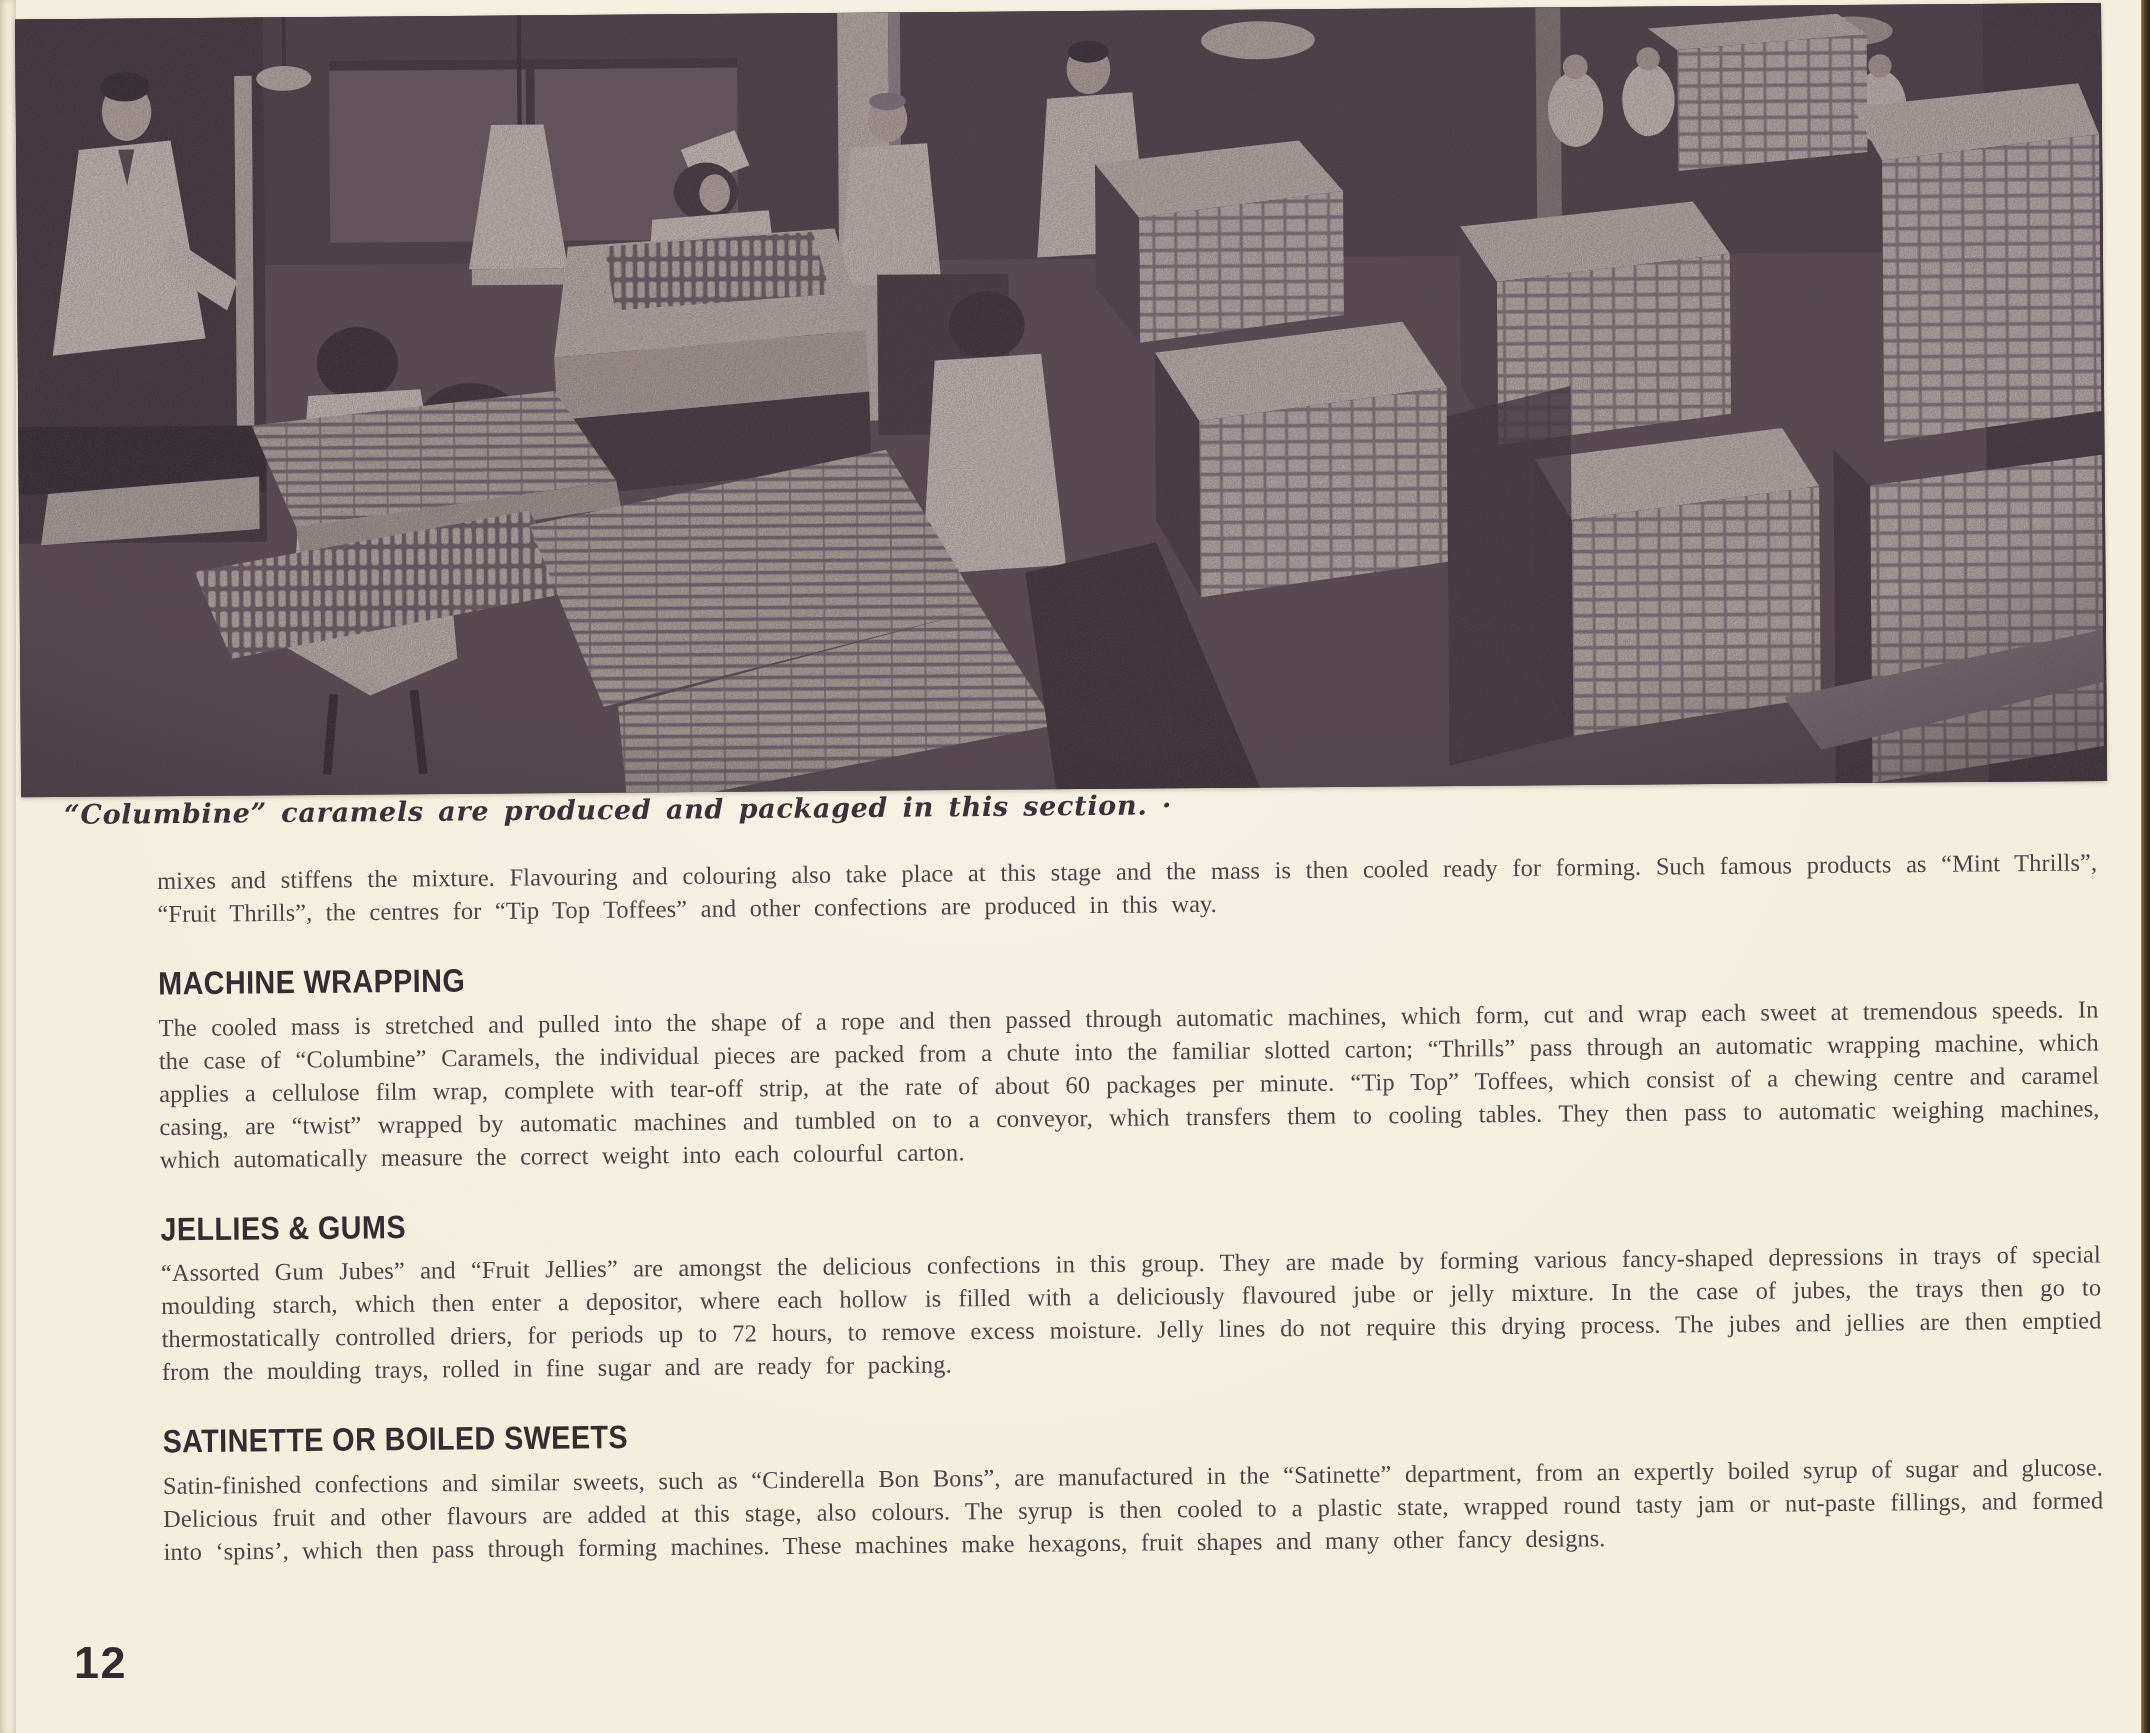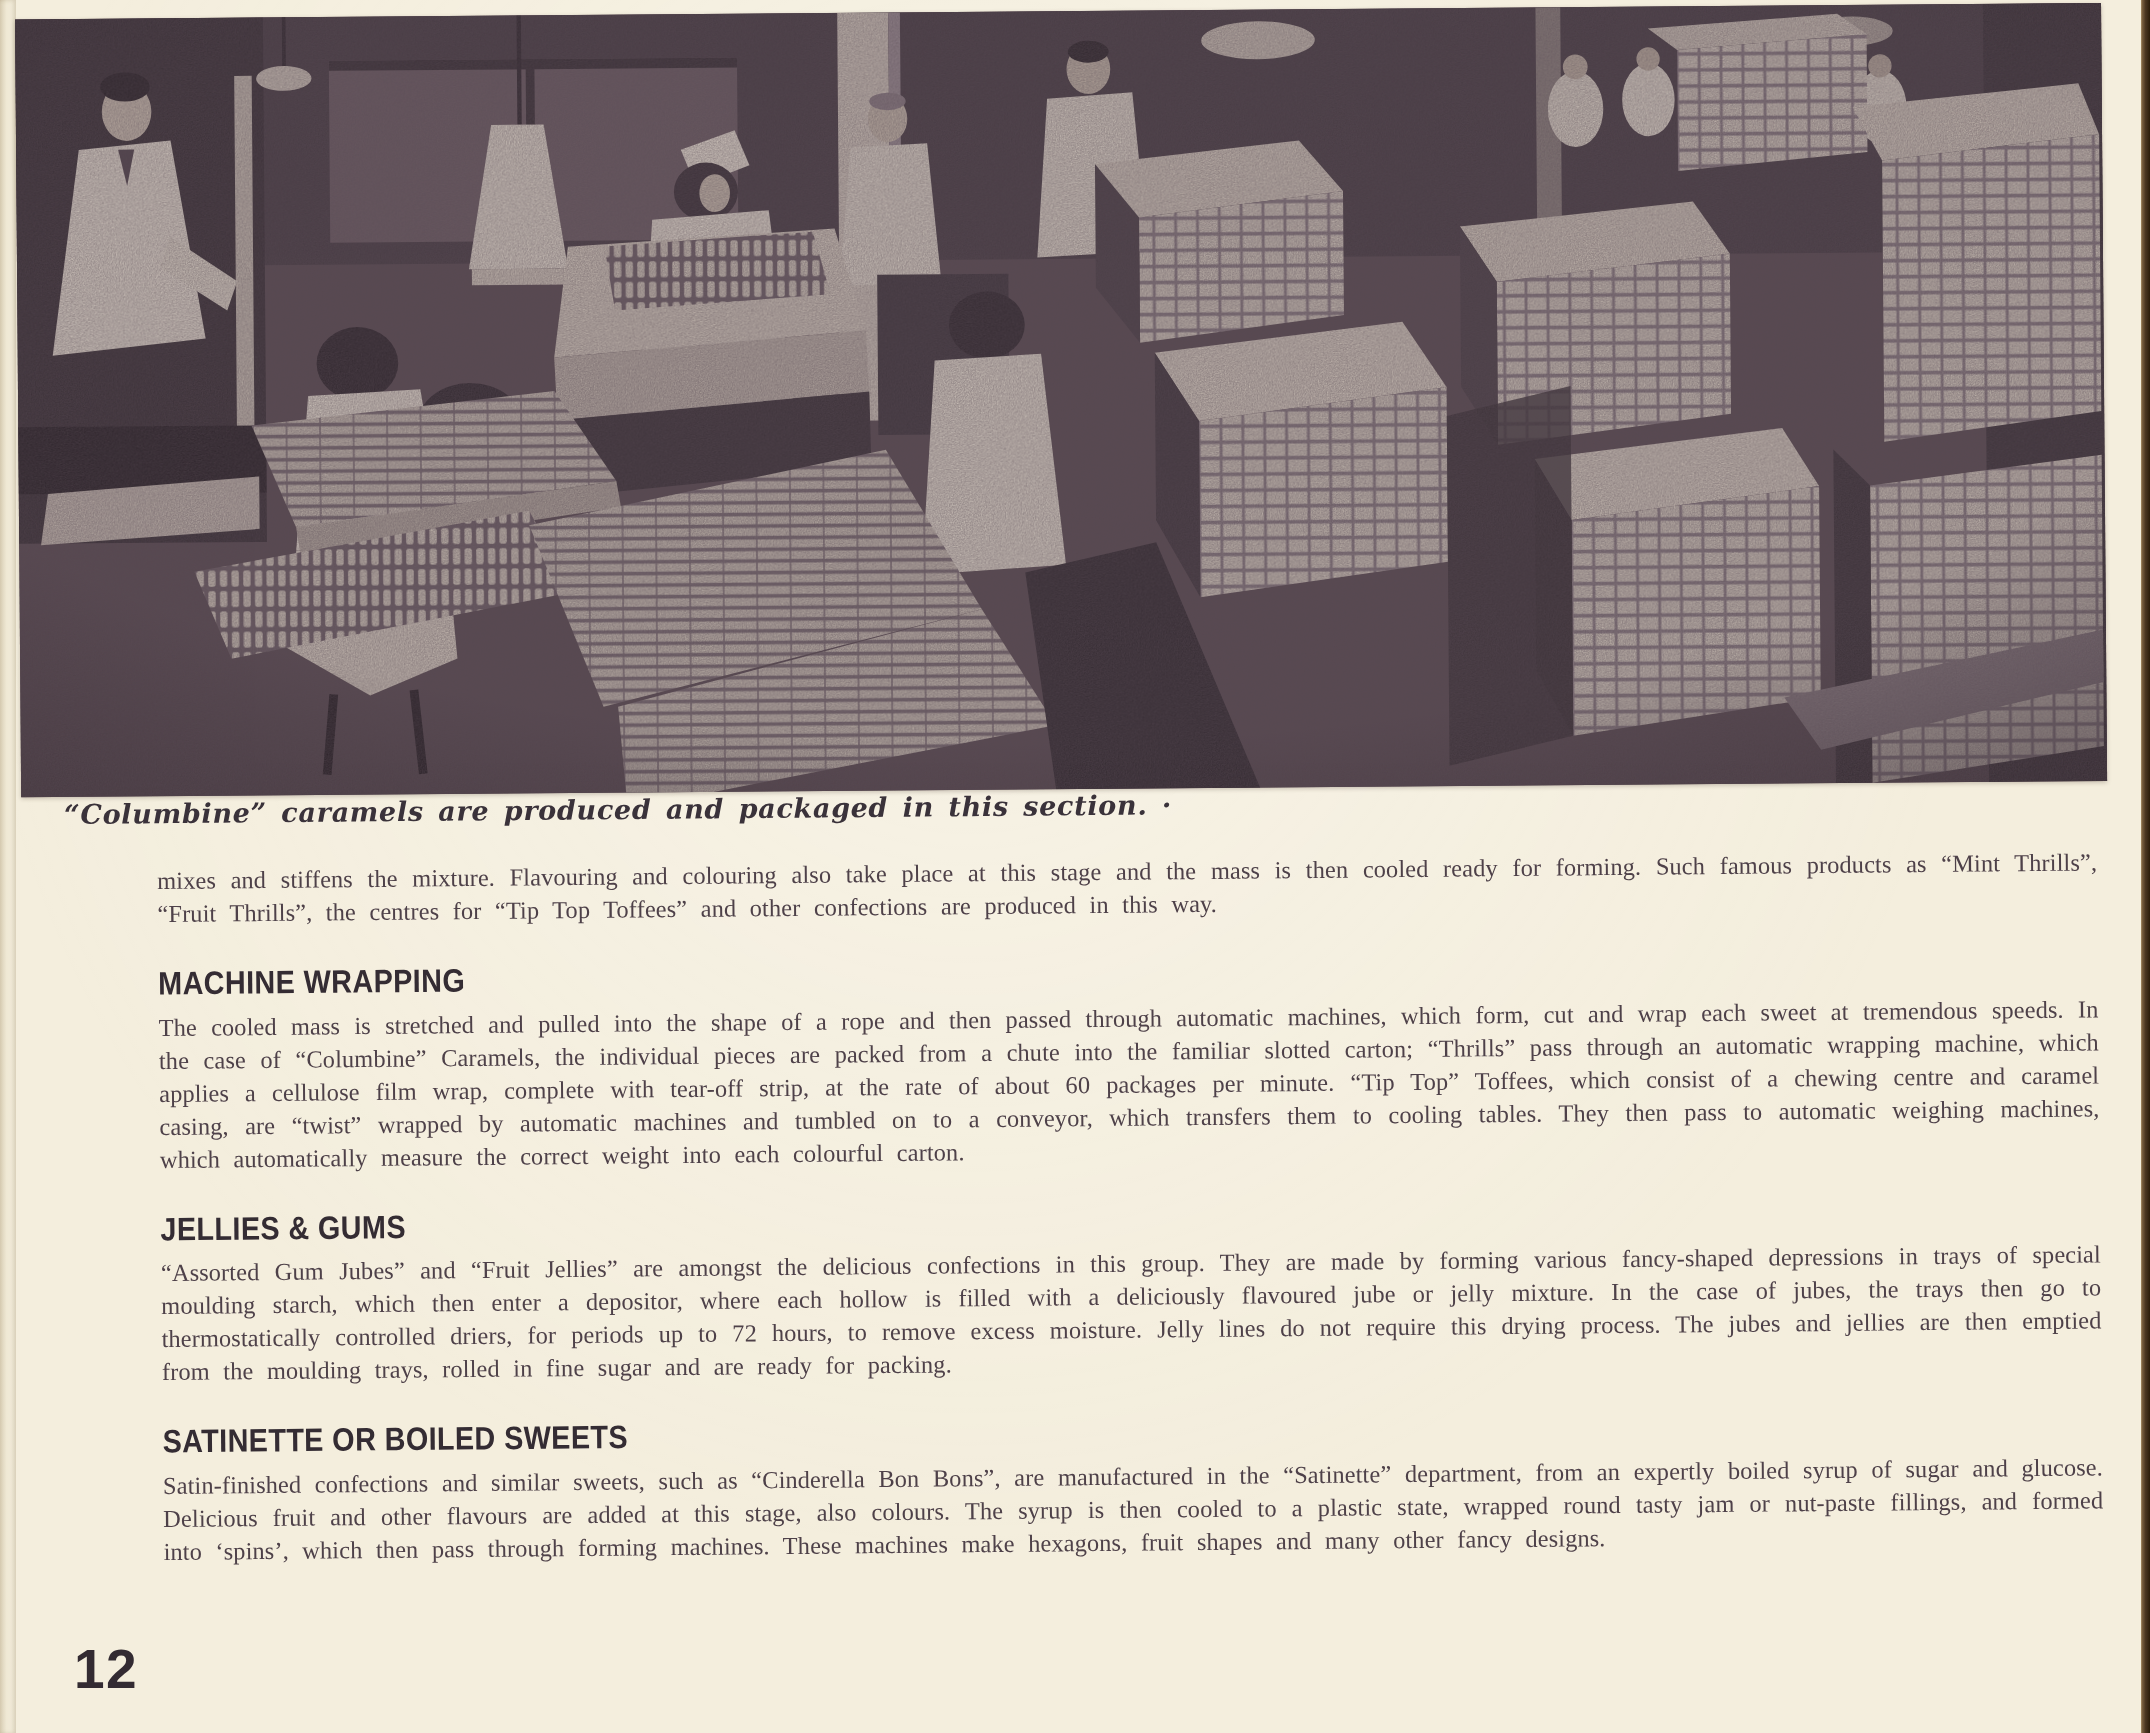--- a/index.html
+++ b/index.html
@@ -45,21 +45,21 @@
   }
   .content h2{
     font-family:"Liberation Sans", sans-serif;font-weight:bold;
     font-size:30px;line-height:34px;color:#342c33;
     letter-spacing:0.4px;margin:38px 0 8.7px 0;
     transform:scale(0.96,1.08);transform-origin:0 100%;
   }
   .pageno{
     position:absolute;left:74px;top:1637px;
     font-family:"Liberation Sans", sans-serif;font-weight:bold;
-    font-size:55px;color:#332b32;letter-spacing:1.5px;
+    font-size:45px;color:#332b32;letter-spacing:1.5px;
   }
 </style>
 </head>
 <body>
 
 <div class="spine"></div>
 <div class="right-edge"></div>
 
 <div class="photo-wrap">
   <svg viewBox="0 0 2862 1068" preserveAspectRatio="none" aria-hidden="true">

